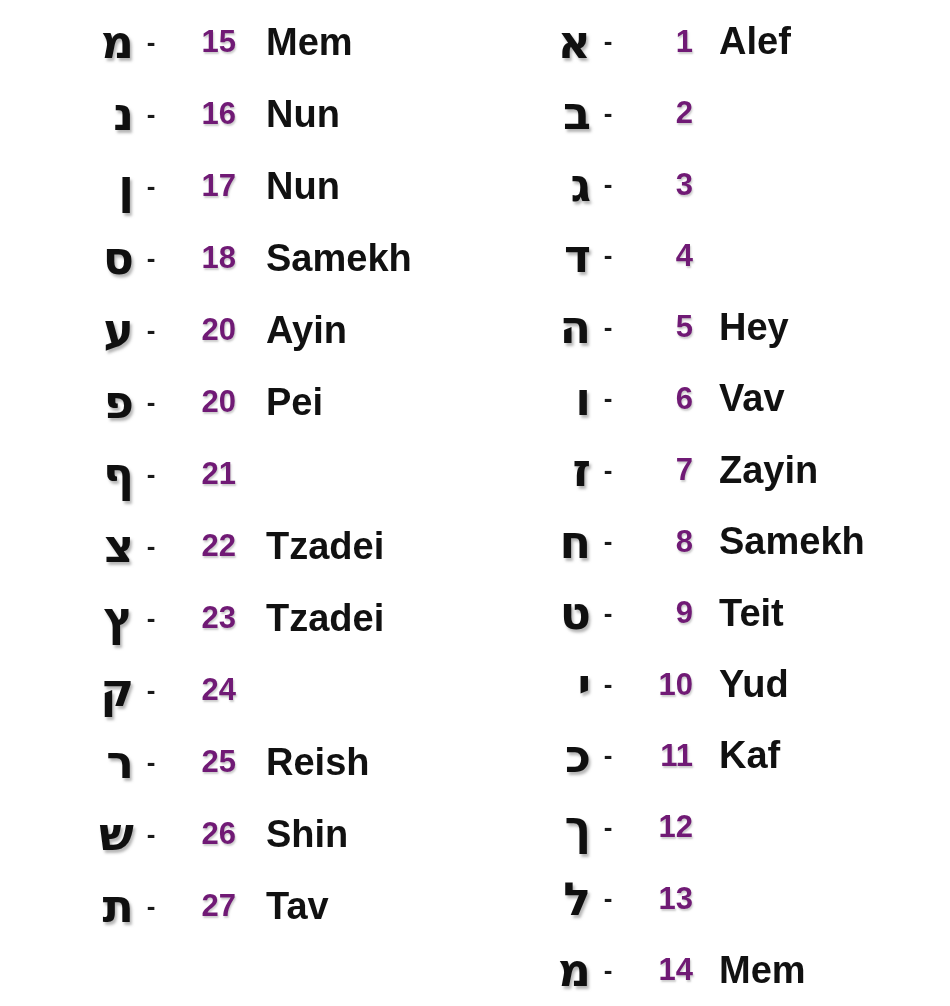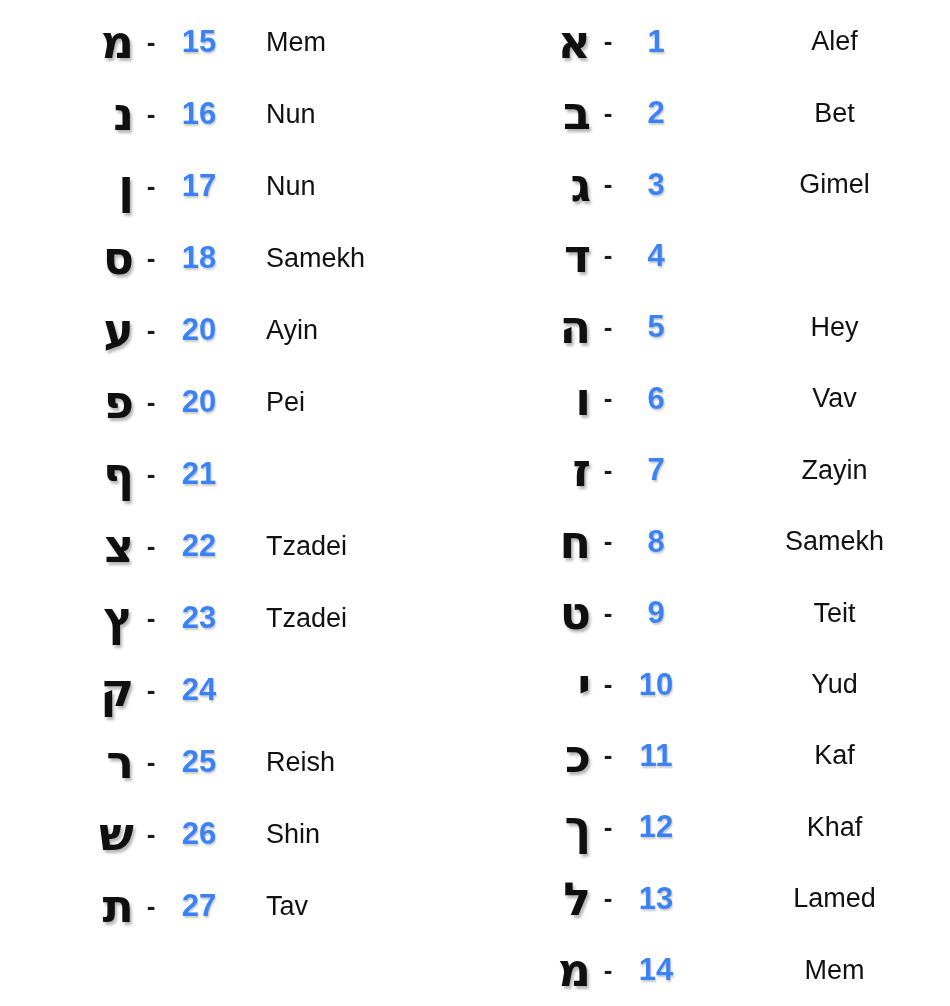--- a/index.html
+++ b/index.html
@@ -51,38 +51,37 @@
   }
   .dash-cell {
     width: 22px;
     text-align: center;
     font-size: 26px;
     font-weight: 700;
     color: #1a1a1a;
   }
   .num-cell {
     width: 74px;
-    text-align: center;
+    text-align: right;
     font-size: 31px;
     font-weight: 700;
-    color: #3b82f6;
+    color: #701a75;
     letter-spacing: 0px;
     text-shadow: 1px 2px 2px rgba(140,140,140,0.45);
   }
   .name-cell {
     flex: 1 1 auto;
-    font-size: 27px;
-    font-weight: 400;
+    font-size: 38px;
+    font-weight: 700;
     color: #111111;
     padding-left: 30px;
     white-space: nowrap;
   }
   .col-right .name-cell {
     padding-left: 26px;
-    text-align: center;
   }
   .col-left .row { padding-left: 28px; }
   .col-right .row { padding-left: 10px; }
 </style>
 </head>
 <body>
 
 <div class="sheet">
 
   <div class="column col-left">
@@ -168,27 +167,25 @@
     <div class="row">
       <div class="glyph-cell"><span class="glyph">א</span></div>
       <div class="dash-cell">-</div>
       <div class="num-cell">1</div>
       <div class="name-cell">Alef</div>
     </div>
     <div class="row">
       <div class="glyph-cell"><span class="glyph">ב</span></div>
       <div class="dash-cell">-</div>
       <div class="num-cell">2</div>
-      <div class="name-cell">Bet</div>
     </div>
     <div class="row">
       <div class="glyph-cell"><span class="glyph">ג</span></div>
       <div class="dash-cell">-</div>
       <div class="num-cell">3</div>
-      <div class="name-cell">Gimel</div>
     </div>
     <div class="row">
       <div class="glyph-cell"><span class="glyph">ד</span></div>
       <div class="dash-cell">-</div>
       <div class="num-cell">4</div>
     </div>
     <div class="row">
       <div class="glyph-cell"><span class="glyph">ה</span></div>
       <div class="dash-cell">-</div>
       <div class="num-cell">5</div>
@@ -227,27 +224,25 @@
     <div class="row">
       <div class="glyph-cell"><span class="glyph">כ</span></div>
       <div class="dash-cell">-</div>
       <div class="num-cell">11</div>
       <div class="name-cell">Kaf</div>
     </div>
     <div class="row">
       <div class="glyph-cell"><span class="glyph">ך</span></div>
       <div class="dash-cell">-</div>
       <div class="num-cell">12</div>
-      <div class="name-cell">Khaf</div>
     </div>
     <div class="row">
       <div class="glyph-cell"><span class="glyph">ל</span></div>
       <div class="dash-cell">-</div>
       <div class="num-cell">13</div>
-      <div class="name-cell">Lamed</div>
     </div>
     <div class="row">
       <div class="glyph-cell"><span class="glyph">מ</span></div>
       <div class="dash-cell">-</div>
       <div class="num-cell">14</div>
       <div class="name-cell">Mem</div>
     </div>
   </div>
 
 </div>

